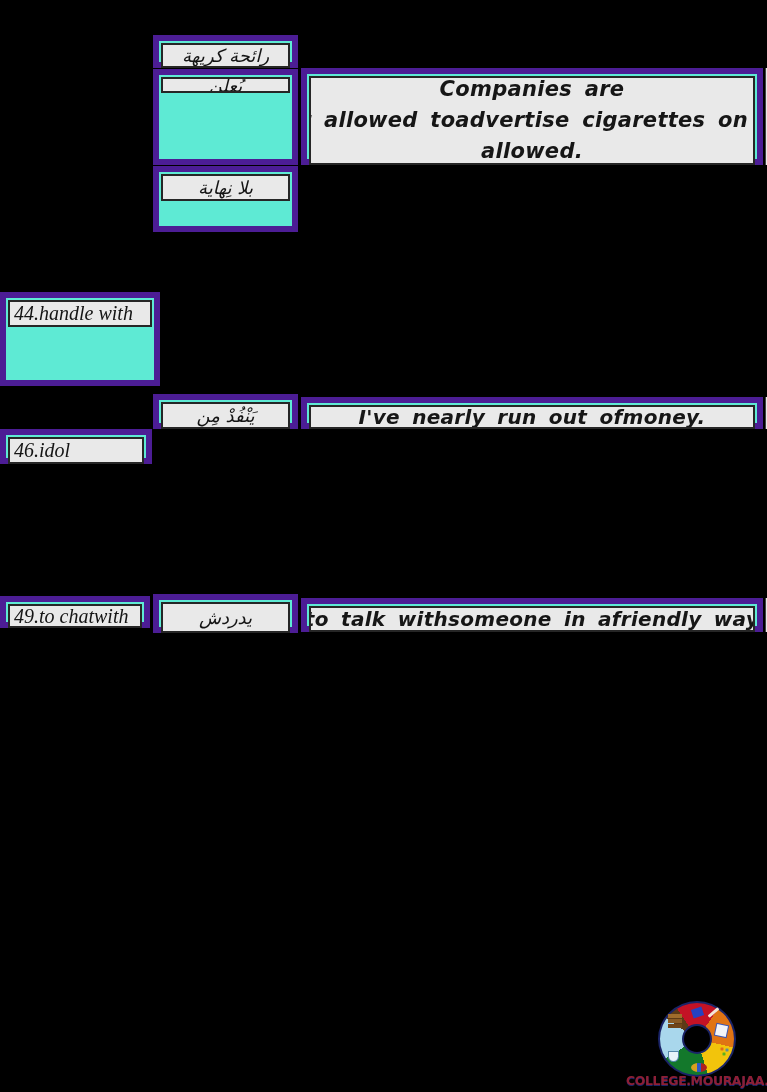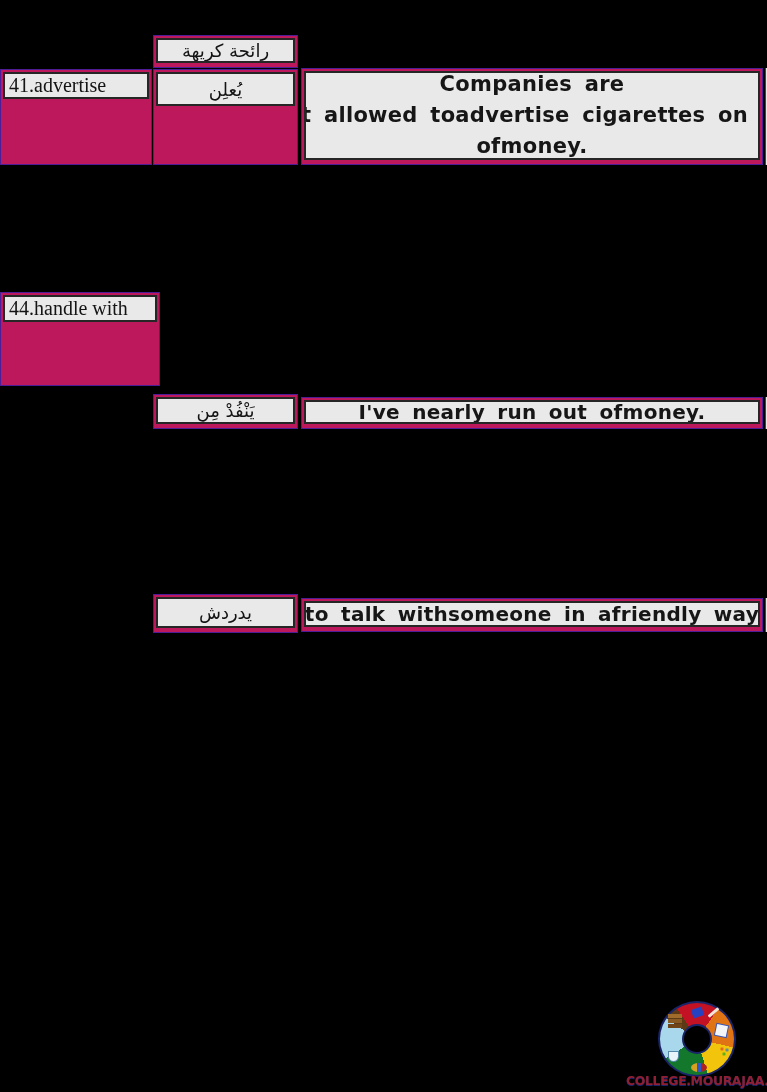--- a/index.html
+++ b/index.html
@@ -2,21 +2,21 @@
 <html style="--navy: #1a2468; --c-red: #c41225; --c-orange: #e07414; --c-yellow: #f2c40c; --c-green: #13782b; --c-ltblue: #a9d7ec; --c-brown: #5d3a16; --logo-text-color: #8e1f35;"><head>
 <meta charset="utf-8">
 <style>
   html,body{margin:0;padding:0;background:#000;}
   .canvas{
     position:relative;width:767px;height:1092px;background:#000;overflow:hidden;
     font-family:"Liberation Serif", serif;
   }
   
   .cell{
-    position:absolute;background:#be185d;border:1px solid #4c1d95;box-sizing:border-box;
+    position:absolute;background:#5eead4;border:6px solid #4c1d95;box-sizing:border-box;font-style:italic;
   }
   
   .ibox{
     margin:2px;border:2px solid #262626;background:#e9e9e9;box-sizing:border-box;
     display:flex;align-items:center;justify-content:center;overflow:hidden;
   }
   .term{
     font-family:"Liberation Serif", serif;font-size:20px;color:#141414;
     justify-content:flex-start;padding-left:4px;white-space:nowrap;
   }
@@ -69,50 +69,56 @@
 </style>
 </head>
 <body>
 
 <div class="canvas">
 
   <div class="cell" style="left:153px;top:35px;width:145px;height:33px">
     <div class="ibox arabic" style="height:25px" dir="rtl">رائحة كريهة</div>
   </div>
 
-  <div class="cell" style="left:0px;top:69px;width:152px;height:96px">
-    <div class="ibox term" style="height:27px">41.advertise</div>
-  </div>
   <div class="cell" style="left:153px;top:69px;width:145px;height:96px">
-    <div class="ibox arabic" style="height:34px" dir="rtl">يُعلِن</div>
+    <div class="ibox arabic" style="height:16px" dir="rtl">يُعلِن</div>
   </div>
   <div class="cell" style="left:301px;top:68px;width:462px;height:97px">
     <div class="ibox sentence sentence-multi" style="height:89px;font-size:21px">
       <span>Companies are</span>
       <span>not allowed toadvertise cigarettes on tel</span>
-      <span>ofmoney.</span>
+      <span>allowed.</span>
     </div>
   </div>
   <div class="sliver" style="left:765px;top:68px;width:2px;height:97px"></div>
 
+  <div class="cell" style="left:153px;top:166px;width:145px;height:66px">
+    <div class="ibox arabic" style="height:27px" dir="rtl">بلا نِهاية</div>
+  </div>
 
   <div class="cell" style="left:0px;top:292px;width:160px;height:94px">
     <div class="ibox term" style="height:27px">44.handle with</div>
   </div>
 
   <div class="cell" style="left:301px;top:397px;width:462px;height:32px">
     <div class="ibox sentence" style="height:24px;font-size:20px">I've nearly run out ofmoney.</div>
   </div>
   <div class="cell" style="left:153px;top:394px;width:145px;height:35px">
     <div class="ibox arabic" style="height:27px" dir="rtl">يَنْفُدْ مِن</div>
   </div>
   <div class="sliver" style="left:765px;top:397px;width:2px;height:32px"></div>
 
+  <div class="cell" style="left:0px;top:429px;width:152px;height:35px">
+    <div class="ibox term" style="height:27px">46.idol</div>
+  </div>
 
 
+  <div class="cell" style="left:0px;top:596px;width:150px;height:32px">
+    <div class="ibox term" style="height:24px">49.to chatwith</div>
+  </div>
   <div class="cell" style="left:301px;top:598px;width:462px;height:34px">
     <div class="ibox sentence" style="height:26px;font-size:20px">to talk withsomeone in afriendly way</div>
   </div>
   <div class="cell" style="left:153px;top:594px;width:145px;height:39px">
     <div class="ibox arabic" style="height:31px" dir="rtl">يدردش</div>
   </div>
   <div class="sliver" style="left:765px;top:598px;width:2px;height:34px"></div>
 
   <div class="logo-ring">
     <div class="logo-glyph glyph-cap"></div>

